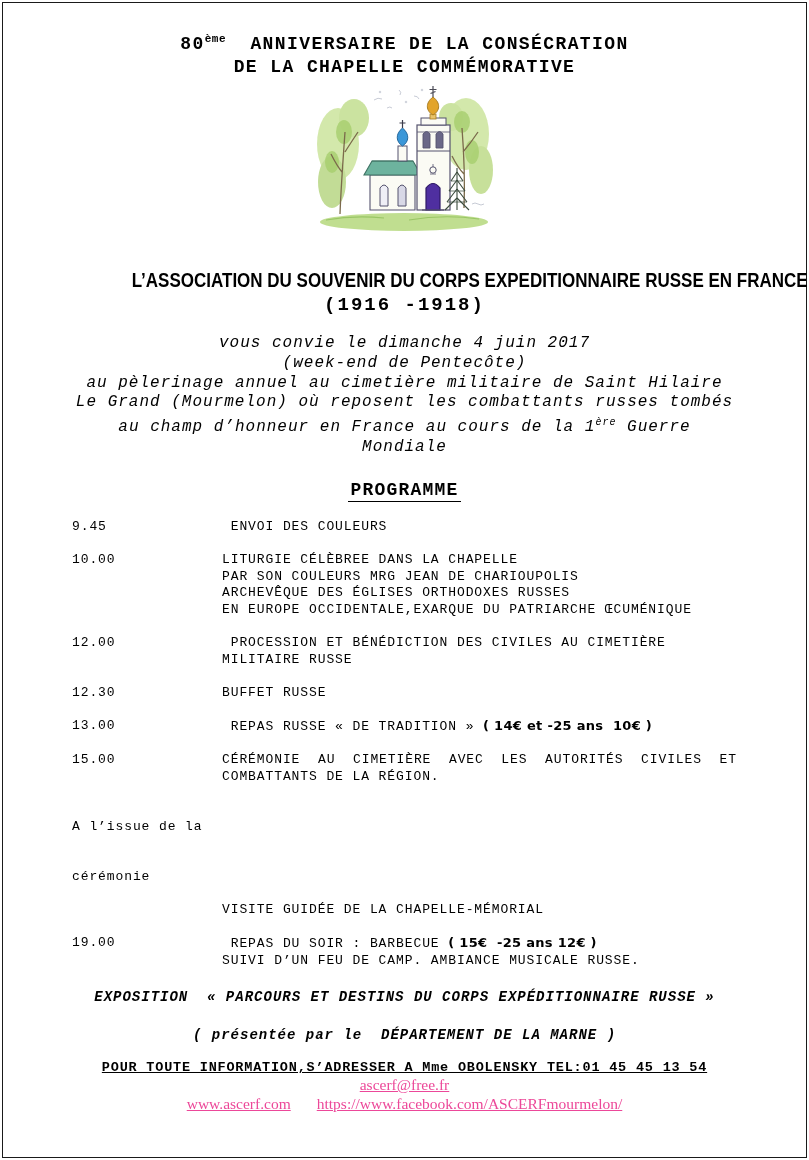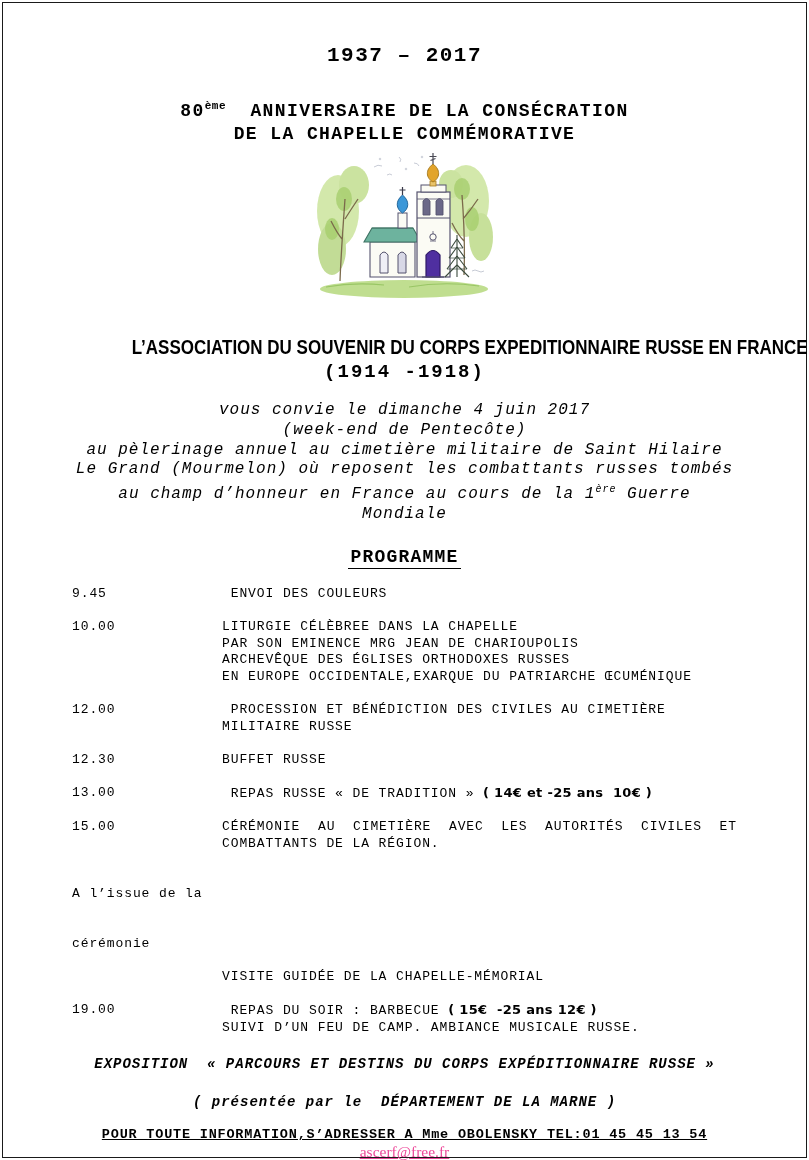--- a/index.html
+++ b/index.html
@@ -134,21 +134,20 @@
   .footer a{color:#ec4899;text-decoration:underline;cursor:pointer;}
   .link-gap{display:inline-block;width:26px;}
 </style>
 </head>
 <body>
 
 <div class="page">
   <div class="page-border"></div>
   <div class="content">
 
-    <div class="years">1937 – 2017</div>
 
     <div class="main-title">
       <div class="tl"><span>80</span><sup>ème</sup><span>  ANNIVERSAIRE DE LA CONSÉCRATION</span></div>
       <div class="tl">DE LA CHAPELLE COMMÉMORATIVE</div>
     </div>
 
     <div class="chapel-wrap">
       <svg class="chapel-svg" viewBox="0 0 182 152">
 
         <g opacity="0.9">
@@ -219,21 +218,21 @@
           <path d="M143,90 L137,99 M143,90 L149,99 M143,98 L135,109 M143,98 L151,109 M143,107 L133,120 M143,107 L153,120 M143,116 L131,128 M143,116 L155,128"></path>
           <path d="M137,99 L149,99 M135,109 L151,109 M133,120 L153,120" stroke-width="0.7"></path>
         </g>
 
         <path d="M158,122 q3,-2 6,0 q3,2 6,0" stroke="#8b93a8" stroke-width="0.7" fill="none" opacity="0.7"></path>
       </svg>
     </div>
 
     <div class="assoc">
       <span class="assoc-name">L’ASSOCIATION DU SOUVENIR DU CORPS EXPEDITIONNAIRE RUSSE EN FRANCE</span>
-      <div class="assoc-years">(1914 -1918)</div>
+      <div class="assoc-years">(1916 -1918)</div>
     </div>
 
     <div class="invite">
       <div>vous convie le dimanche 4 juin 2017</div>
       <div>(week-end de Pentecôte)</div>
       <div>au pèlerinage annuel au cimetière militaire de Saint Hilaire</div>
       <div>Le Grand (Mourmelon) où reposent les combattants russes tombés</div>
       <div><span>au champ d’honneur en France au cours de la 1</span><sup>ère</sup><span> Guerre</span></div>
       <div>Mondiale</div>
     </div>
@@ -246,21 +245,21 @@
         <div class="ptime">9.45</div>
         <div class="pdesc">
             <div class="pline"> ENVOI DES COULEURS</div>
           </div>
       </div>
 
       <div class="prow">
         <div class="ptime">10.00</div>
         <div class="pdesc">
           <div class="pline">LITURGIE CÉLÈBREE DANS LA CHAPELLE</div>
-          <div class="pline">PAR SON EMINENCE MRG JEAN DE CHARIOUPOLIS</div>
+          <div class="pline">PAR SON COULEURS MRG JEAN DE CHARIOUPOLIS</div>
           <div class="pline">ARCHEVÊQUE DES ÉGLISES ORTHODOXES RUSSES</div>
           <div class="pline">EN EUROPE OCCIDENTALE,EXARQUE DU PATRIARCHE ŒCUMÉNIQUE</div>
         </div>
       </div>
 
       <div class="prow">
         <div class="ptime">12.00</div>
         <div class="pdesc">
           <div class="pline"> PROCESSION ET BÉNÉDICTION DES CIVILES AU CIMETIÈRE</div>
           <div class="pline">MILITAIRE RUSSE</div>

